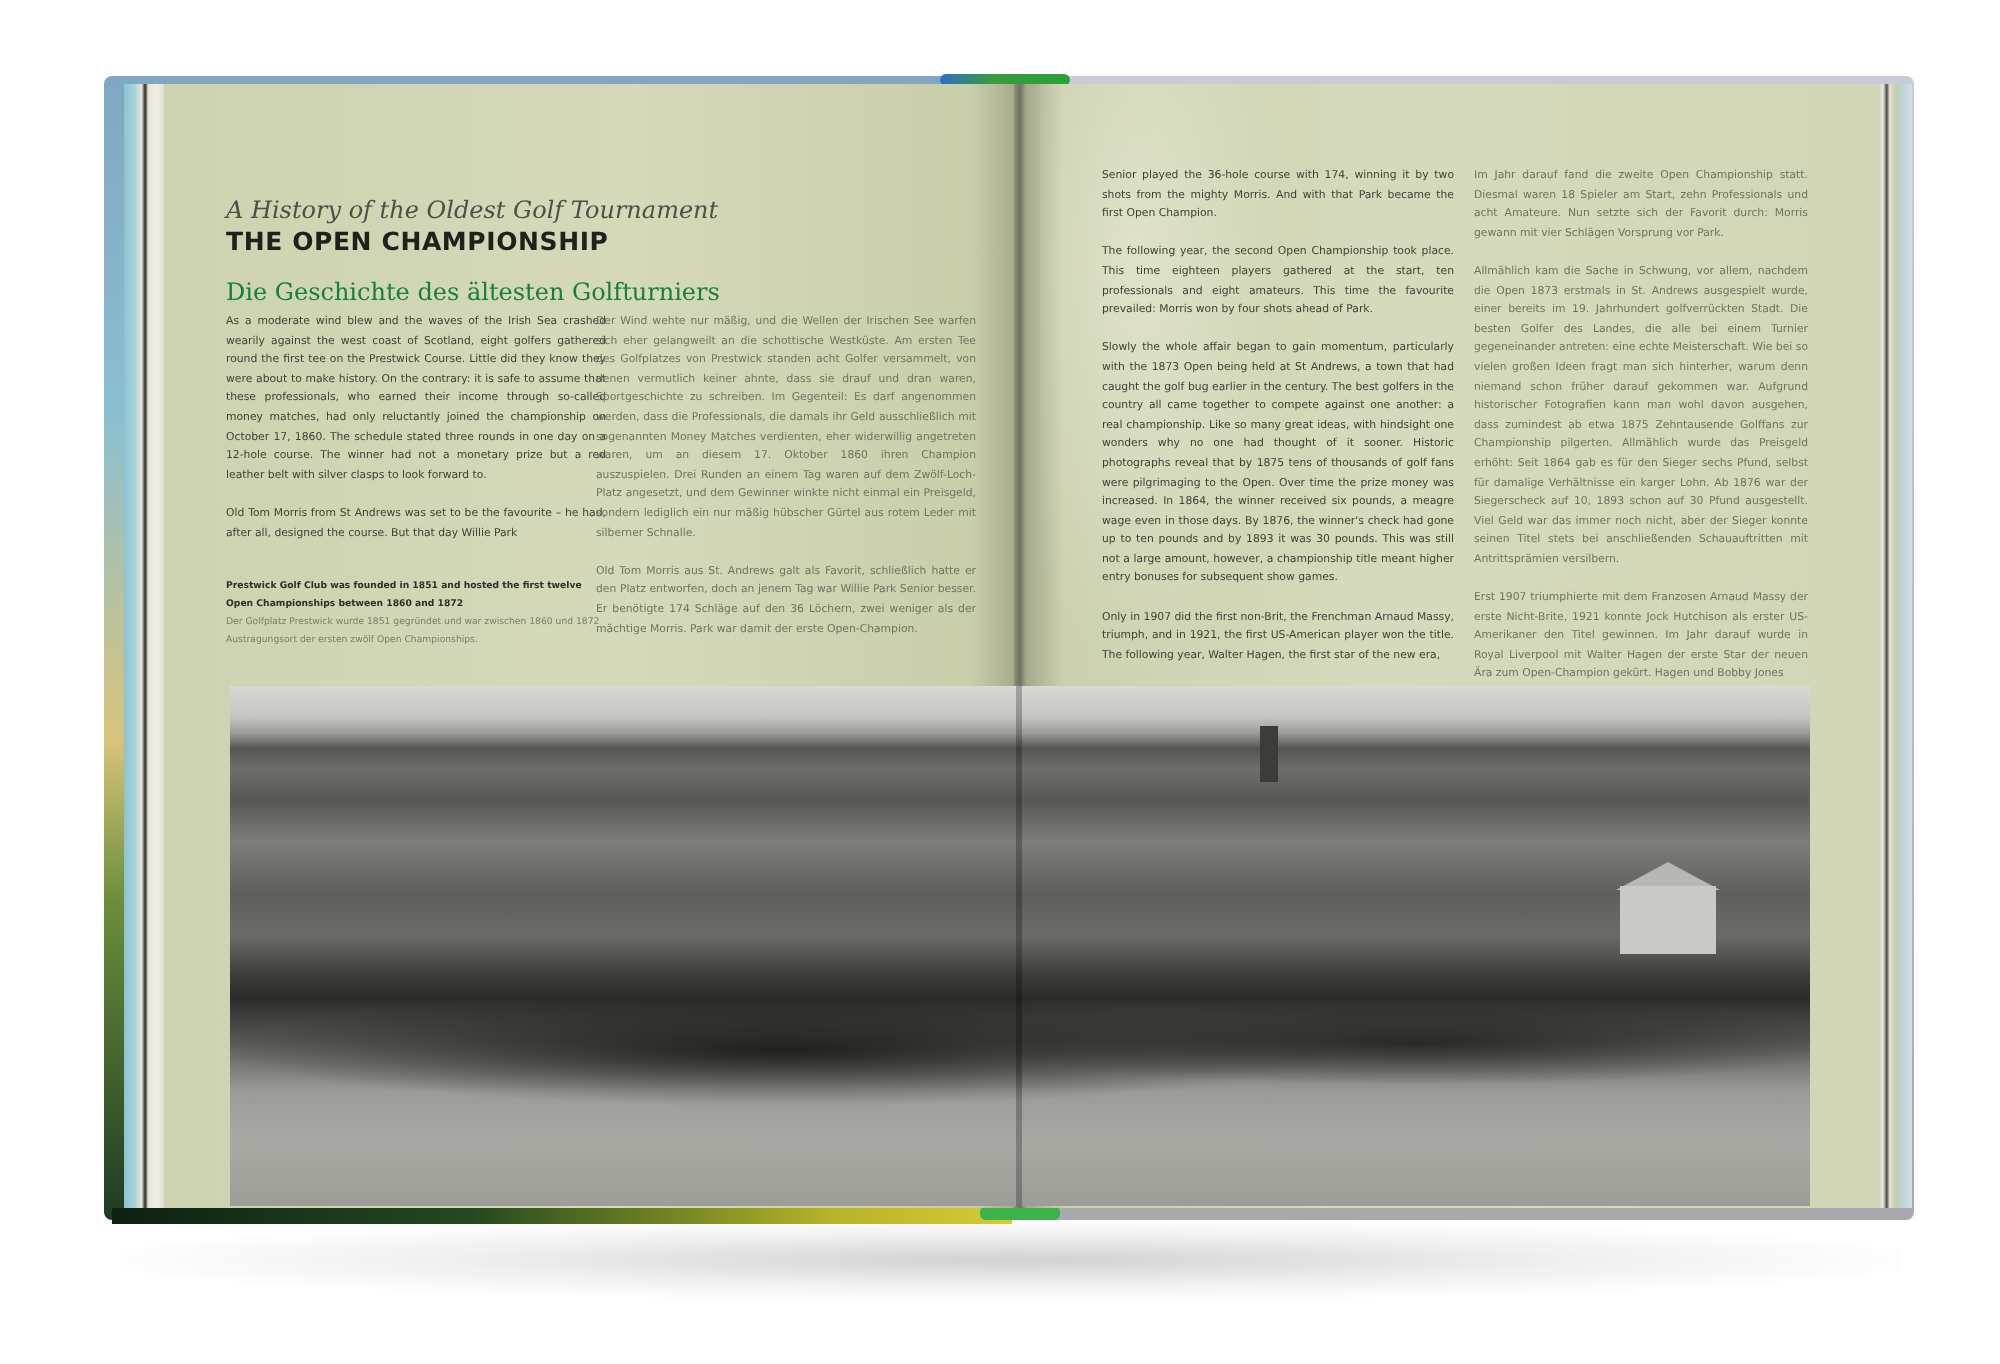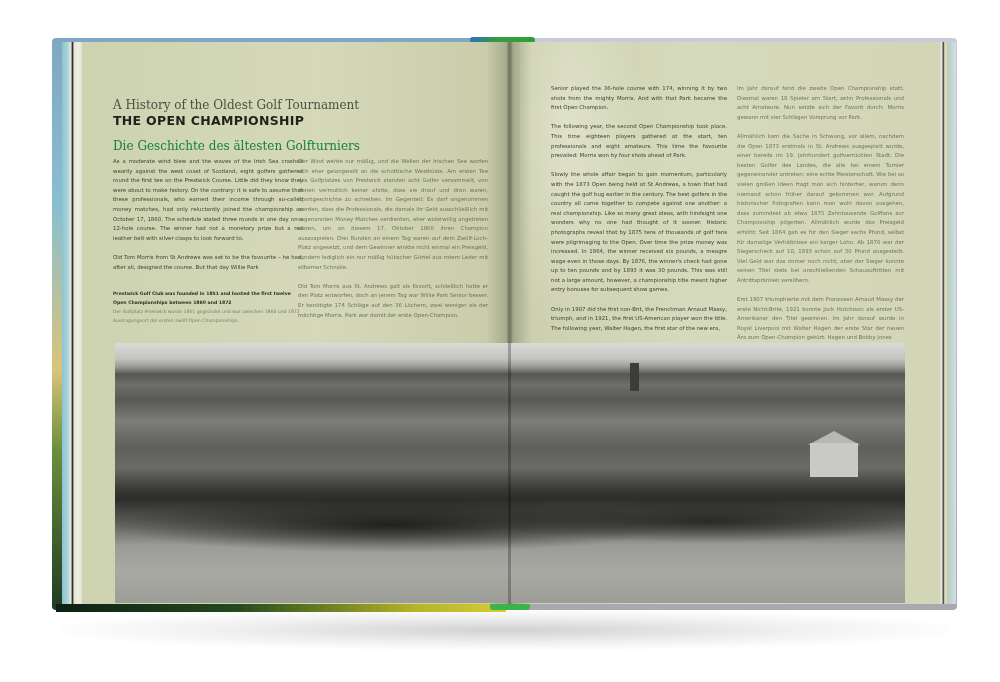--- a/index.html
+++ b/index.html
@@ -64,21 +64,21 @@
   }
   .headline {
     position:absolute; left:113px; top:81px;
     font-family:"DejaVu Sans", sans-serif; font-weight:bold;
     font-size:12.5px; letter-spacing:0.3px; color:#1f211a;margin-top:32px;
   }
   .subhead {
     position:absolute; left:113px; font-family:"DejaVu Serif", serif;
     font-size:12px; color:#4d5044;
   }
-  .subhead.en { top:98px; }
+  .subhead.en { top:98px;font-style:italic; }
   .subhead.de { top:115px; color:#15803d;margin-top:24px; }
   .col {
     position:absolute; font-family:"DejaVu Sans", sans-serif;
     font-size:5.4px; line-height:9.6px; color:#3d4034; text-align:justify;
   }
   .col p { margin:0 0 9.6px 0; }
   .col.de { color:#6f725f; }
   .caption {
     position:absolute; left:113px; top:290px; width:190px;
     font-size:4.6px; line-height:8.6px; color:#2f3128; font-weight:bold;

